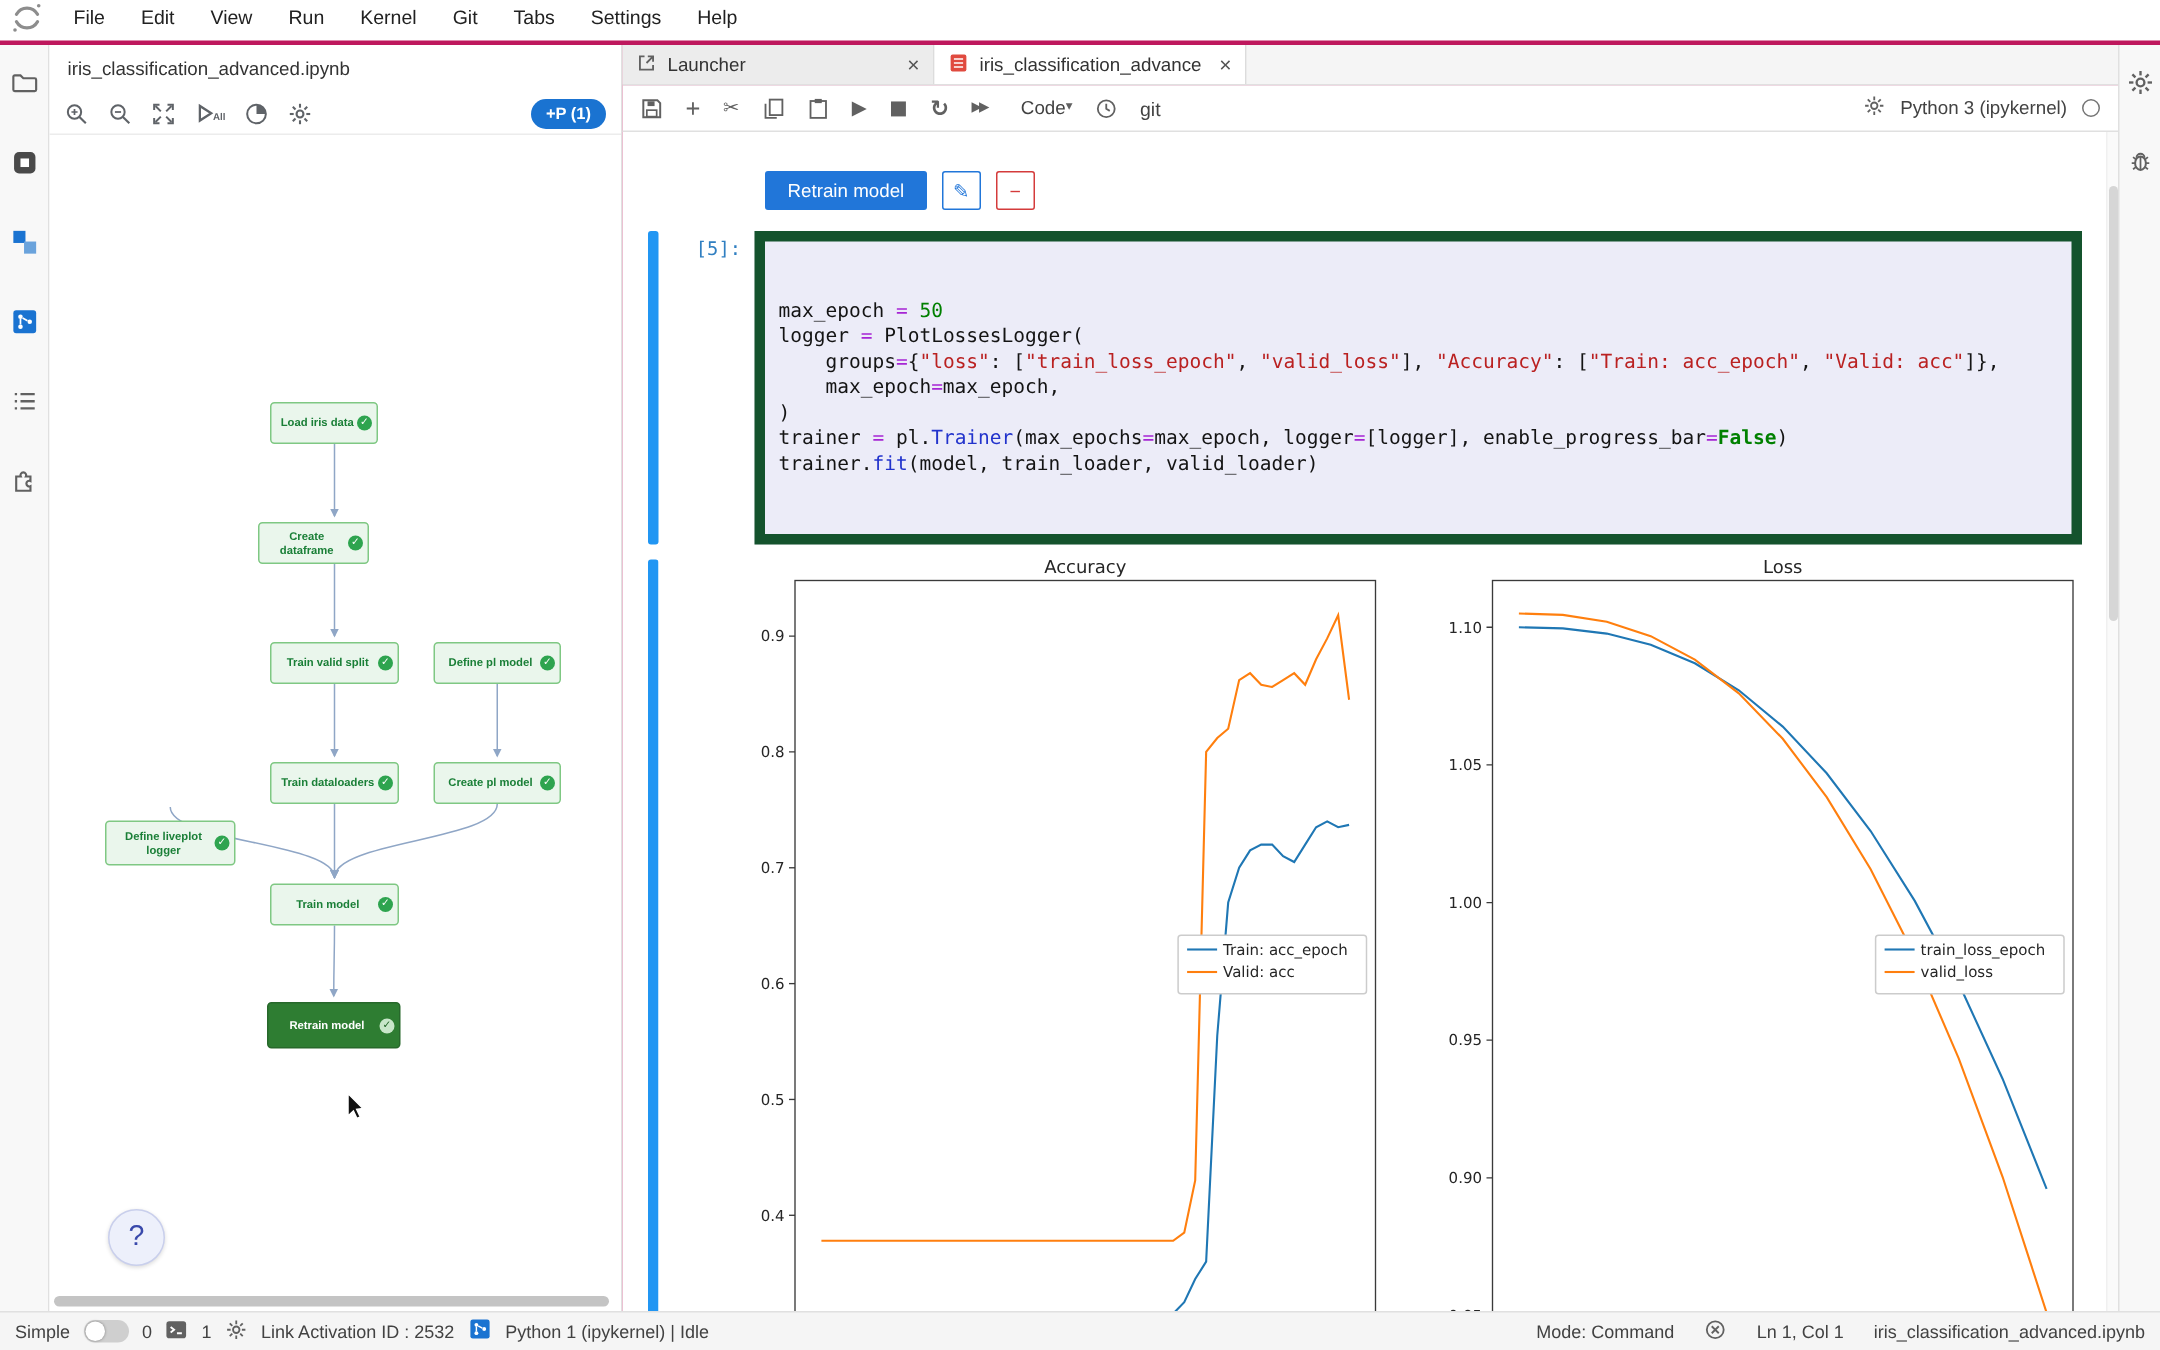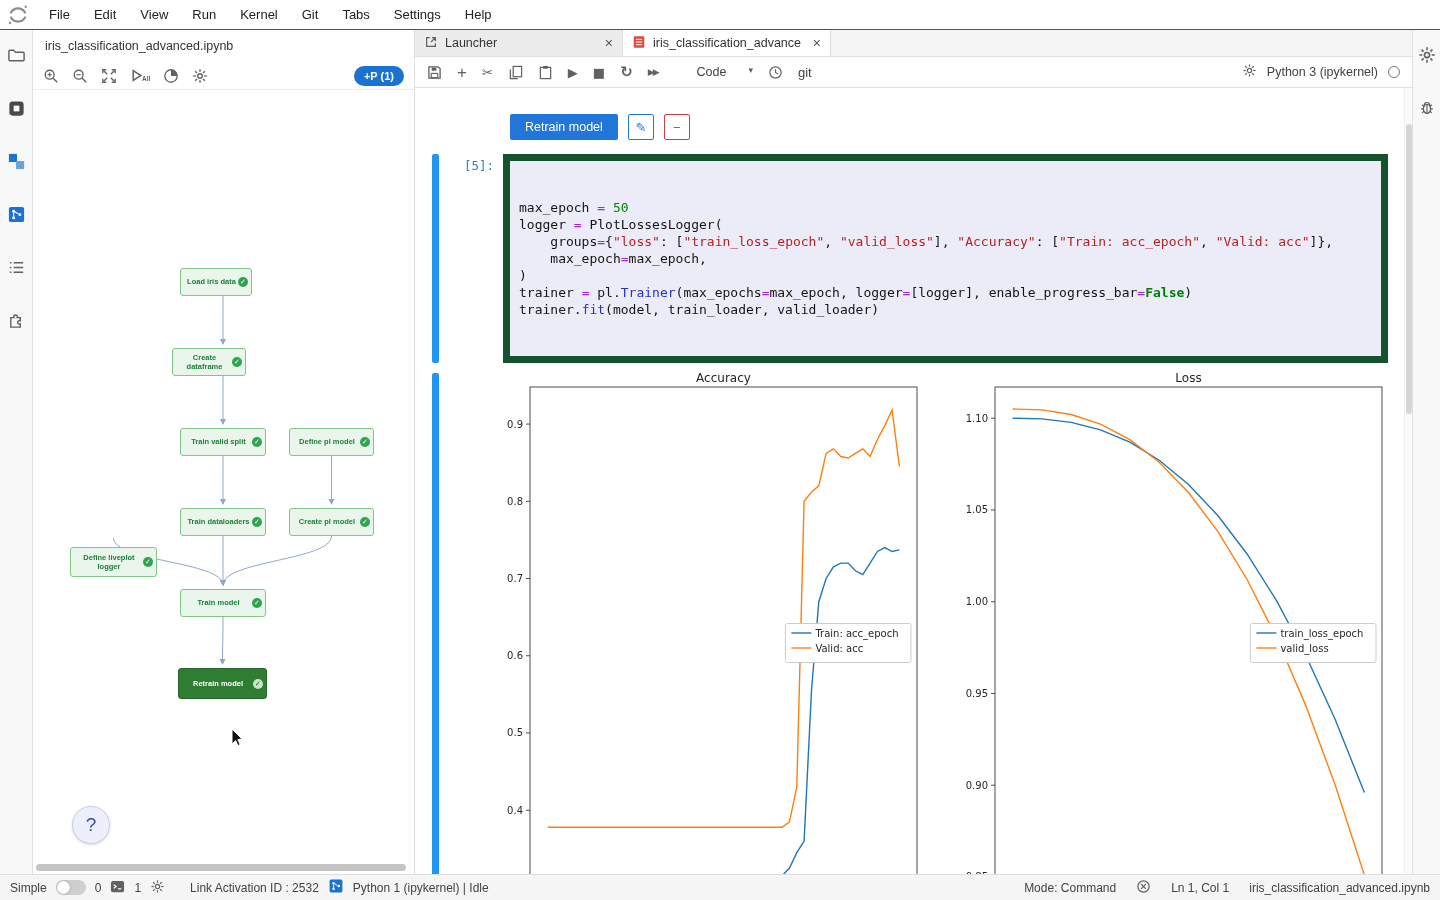--- a/index.html
+++ b/index.html
@@ -1,22 +1,22 @@
 <!DOCTYPE html>
 <html><head>
 <meta charset="utf-8">
 <style>
 *{box-sizing:border-box;margin:0;padding:0}
 html,body{width:1440px;height:900px;overflow:hidden;background:#fff;
   font-family:"Liberation Sans",sans-serif;cursor:default}
 .app{position:relative;width:1440px;height:900px;display:flex;flex-direction:column}
 
 
-.menubar{height:30px;flex:0 0 30px;display:flex;align-items:center;background:#fff;
-  border-bottom:1px solid #be185d;padding-left:6px;gap:2px}
+.menubar{height:30px;flex:0 0 30px;display:flex;align-items:flex-start;background:#fff;
+  border-bottom:3px solid #be185d;padding-left:6px;gap:2px}
 .logo{display:flex;align-items:center;margin-right:6px}
 .menu-item{font-size:13px;color:#212121;padding:4px 11px}
 
 
 .main-row{flex:1;display:flex;min-height:0}
 .activity-bar{width:33px;background:#f8f8f8;border-right:1px solid #e0e0e0;display:flex;
   flex-direction:column;align-items:center;padding-top:14px;gap:31px}
 .activity-bar.right{border-right:none;border-left:1px solid #e0e0e0;width:28px;gap:30px}
 .ab-icon{display:flex;align-items:center;justify-content:center;width:22px;height:22px}
 
@@ -56,22 +56,22 @@
   border-bottom:1px solid #e0e0e0}
 .tab{display:flex;align-items:center;gap:7px;padding:0 9px;font-size:12.5px;color:#333;
   background:#ececec;border-right:1px solid #dcdcdc;width:208px}
 .tab.active{background:#fff}
 .tab-label{white-space:nowrap;overflow:hidden;flex:1}
 .tab .close{color:#555;font-size:14px;line-height:1}
 .nb-toolbar{height:31px;flex:0 0 31px;display:flex;align-items:center;background:#fff;
   border-bottom:1px solid #e0e0e0;padding:0 12px;gap:15px}
 .tbtn{display:flex;align-items:center;color:#616161;font-size:13px;line-height:1}
 .glyph{font-family:"DejaVu Sans",sans-serif;color:#616161}
-.cell-type-dd{display:flex;align-items:flex-start;gap:22px;font-size:12.5px;color:#424242;
-  margin-left:24px}
+.cell-type-dd{display:flex;align-items:flex-start;font-size:12.5px;color:#424242;
+  margin-left:8px}
 .caret{font-size:9px;color:#616161}
 .kernel-right{margin-left:auto;display:flex;align-items:center;gap:10px;font-size:12.5px;
   color:#424242}
 .kernel-circle{width:12px;height:12px;border:1px solid #757575;border-radius:50%}
 
 
 .nb-content{flex:1;overflow:hidden;padding-top:26px;background:#fff}
 .widget-row{display:flex;align-items:center;gap:10px;margin:0 24px 14px 95px;height:26px}
 .btn-primary{background:#2176d9;color:#fff;font-size:12.5px;padding:6px 15px;border:none;
   border-radius:2px;font-family:"Liberation Sans",sans-serif}
@@ -100,21 +100,21 @@
   border-left:1px solid #f0f0f0}
 .v-thumb{position:absolute;top:36px;left:1px;width:6px;height:290px;background:#d6d6d6;
   border-radius:3px}
 
 
 .statusbar{height:26px;flex:0 0 26px;background:#f5f5f5;border-top:1px solid #e0e0e0;
   display:flex;align-items:center;padding:0 10px;font-size:12px;color:#424242;gap:9px}
 .toggle{width:30px;height:15px;background:#cfcfcf;border-radius:8px;position:relative}
 .knob{position:absolute;left:1px;top:1px;width:13px;height:13px;border-radius:50%;
   background:#fff;box-shadow:0 0 2px rgba(0,0,0,.4)}
-.link-label{margin-left:16px}
+.link-label{}
 .sb-right{margin-left:auto;display:flex;align-items:center;gap:20px}
 </style>
 </head>
 <body>
 
 <div class="app">
 
   <div class="menubar">
     <span class="logo">
       <svg width="24" height="24" viewBox="0 0 24 24">

